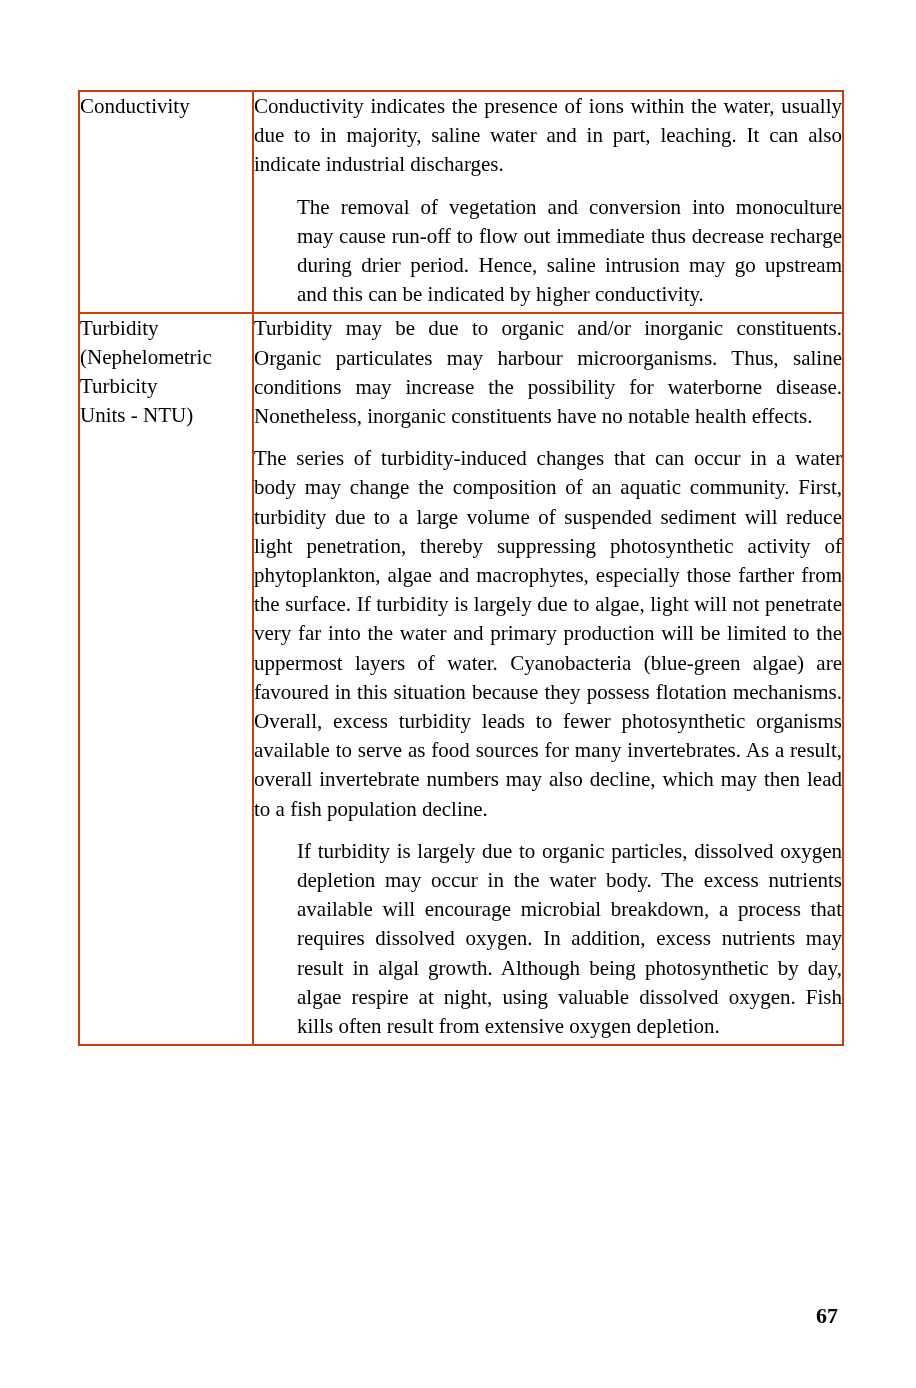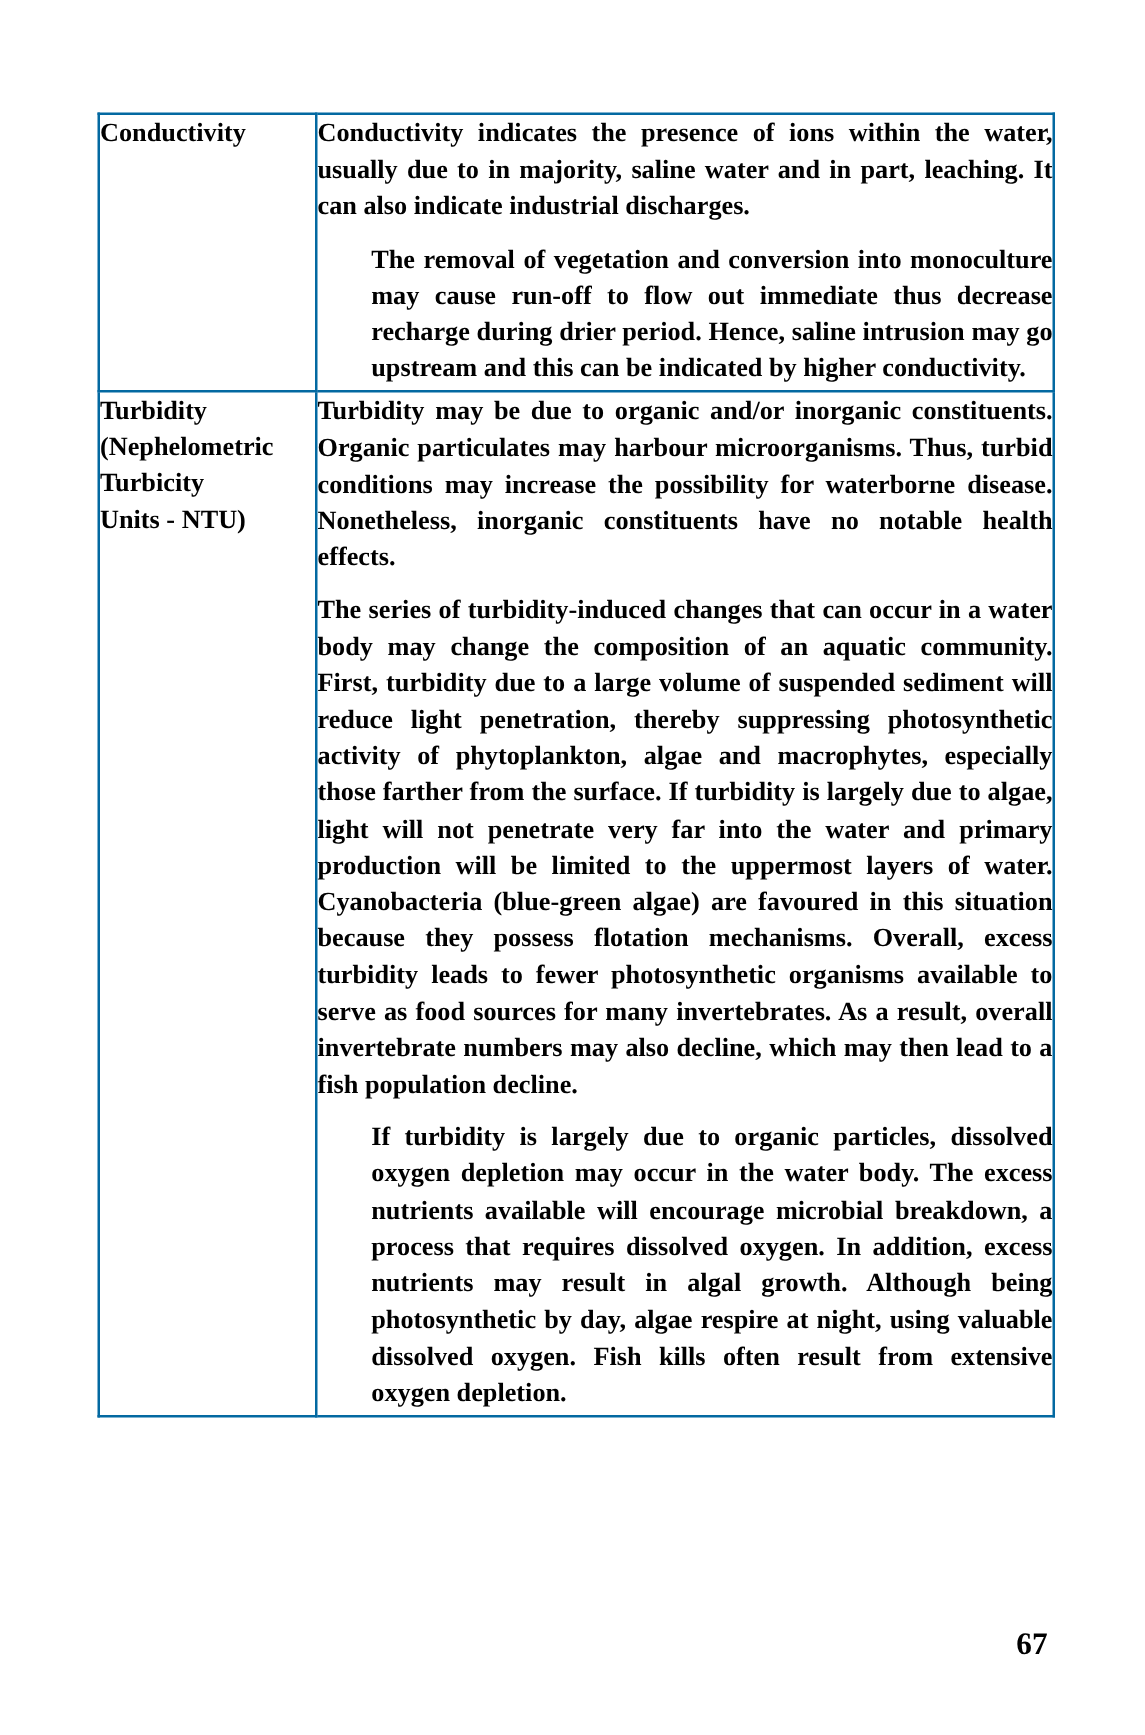--- a/index.html
+++ b/index.html
@@ -28,24 +28,23 @@
   
   .param-table {
     position: absolute;
     left: 78px;
     top: 90px;
     width: 760px;
     border-collapse: collapse;
     table-layout: fixed;
   }
   .param-table td {
-    border: 2px solid #0369a1;
+    border: 2px solid #c2410c;
     vertical-align: top;
     padding: 0;
-    font-weight: bold;
   }
   .cell-label {
     width: 172px;
     padding: 14px 10px 14px 12px;
   }
   .cell-body {
     width: 588px;
     padding: 14px 13px 14px 10px;
   }
 
@@ -67,21 +66,21 @@
   .body-para:last-child {
     margin-bottom: 3px;
     padding-left: 43px;
   }
 
   
   .page-number {
     position: absolute;
     right: 78px;
     top: 1303px;
-    font-size: 25px;
+    font-size: 22px;
     font-weight: bold;
     line-height: 26px;
     text-align: right;
   }
 </style>
 </head>
 <body>
 
 <div class="page">
 
@@ -99,21 +98,21 @@
       </tr>
 
       <tr>
         <td class="cell-label">
           <div class="label-text">Turbidity
 (Nephelometric
 Turbicity
 Units - NTU)</div>
         </td>
         <td class="cell-body">
-          <p class="body-para">Turbidity may be due to organic and/or inorganic constituents. Organic particulates may harbour microorganisms. Thus, turbid conditions may increase the possibility for waterborne disease. Nonetheless, inorganic constituents have no notable health effects.</p>
+          <p class="body-para">Turbidity may be due to organic and/or inorganic constituents. Organic particulates may harbour microorganisms. Thus, saline conditions may increase the possibility for waterborne disease. Nonetheless, inorganic constituents have no notable health effects.</p>
           <p class="body-para">The series of turbidity-induced changes that can occur in a water body may change the composition of an aquatic community. First, turbidity due to a large volume of suspended sediment will reduce light penetration, thereby suppressing photosynthetic activity of phytoplankton, algae and macrophytes, especially those farther from the surface. If turbidity is largely due to algae, light will not penetrate very far into the water and primary production will be limited to the uppermost layers of water. Cyanobacteria (blue-green algae) are favoured in this situation because they possess flotation mechanisms. Overall, excess turbidity leads to fewer photosynthetic organisms available to serve as food sources for many invertebrates. As a result, overall invertebrate numbers may also decline, which may then lead to a fish population decline.</p>
           <p class="body-para">If turbidity is largely due to organic particles, dissolved oxygen depletion may occur in the water body. The excess nutrients available will encourage microbial breakdown, a process that requires dissolved oxygen. In addition, excess nutrients may result in algal growth. Although being photosynthetic by day, algae respire at night, using valuable dissolved oxygen. Fish kills often result from extensive oxygen depletion.</p>
         </td>
       </tr>
 
     </tbody>
   </table>
 
   <div class="page-number">67</div>
 

